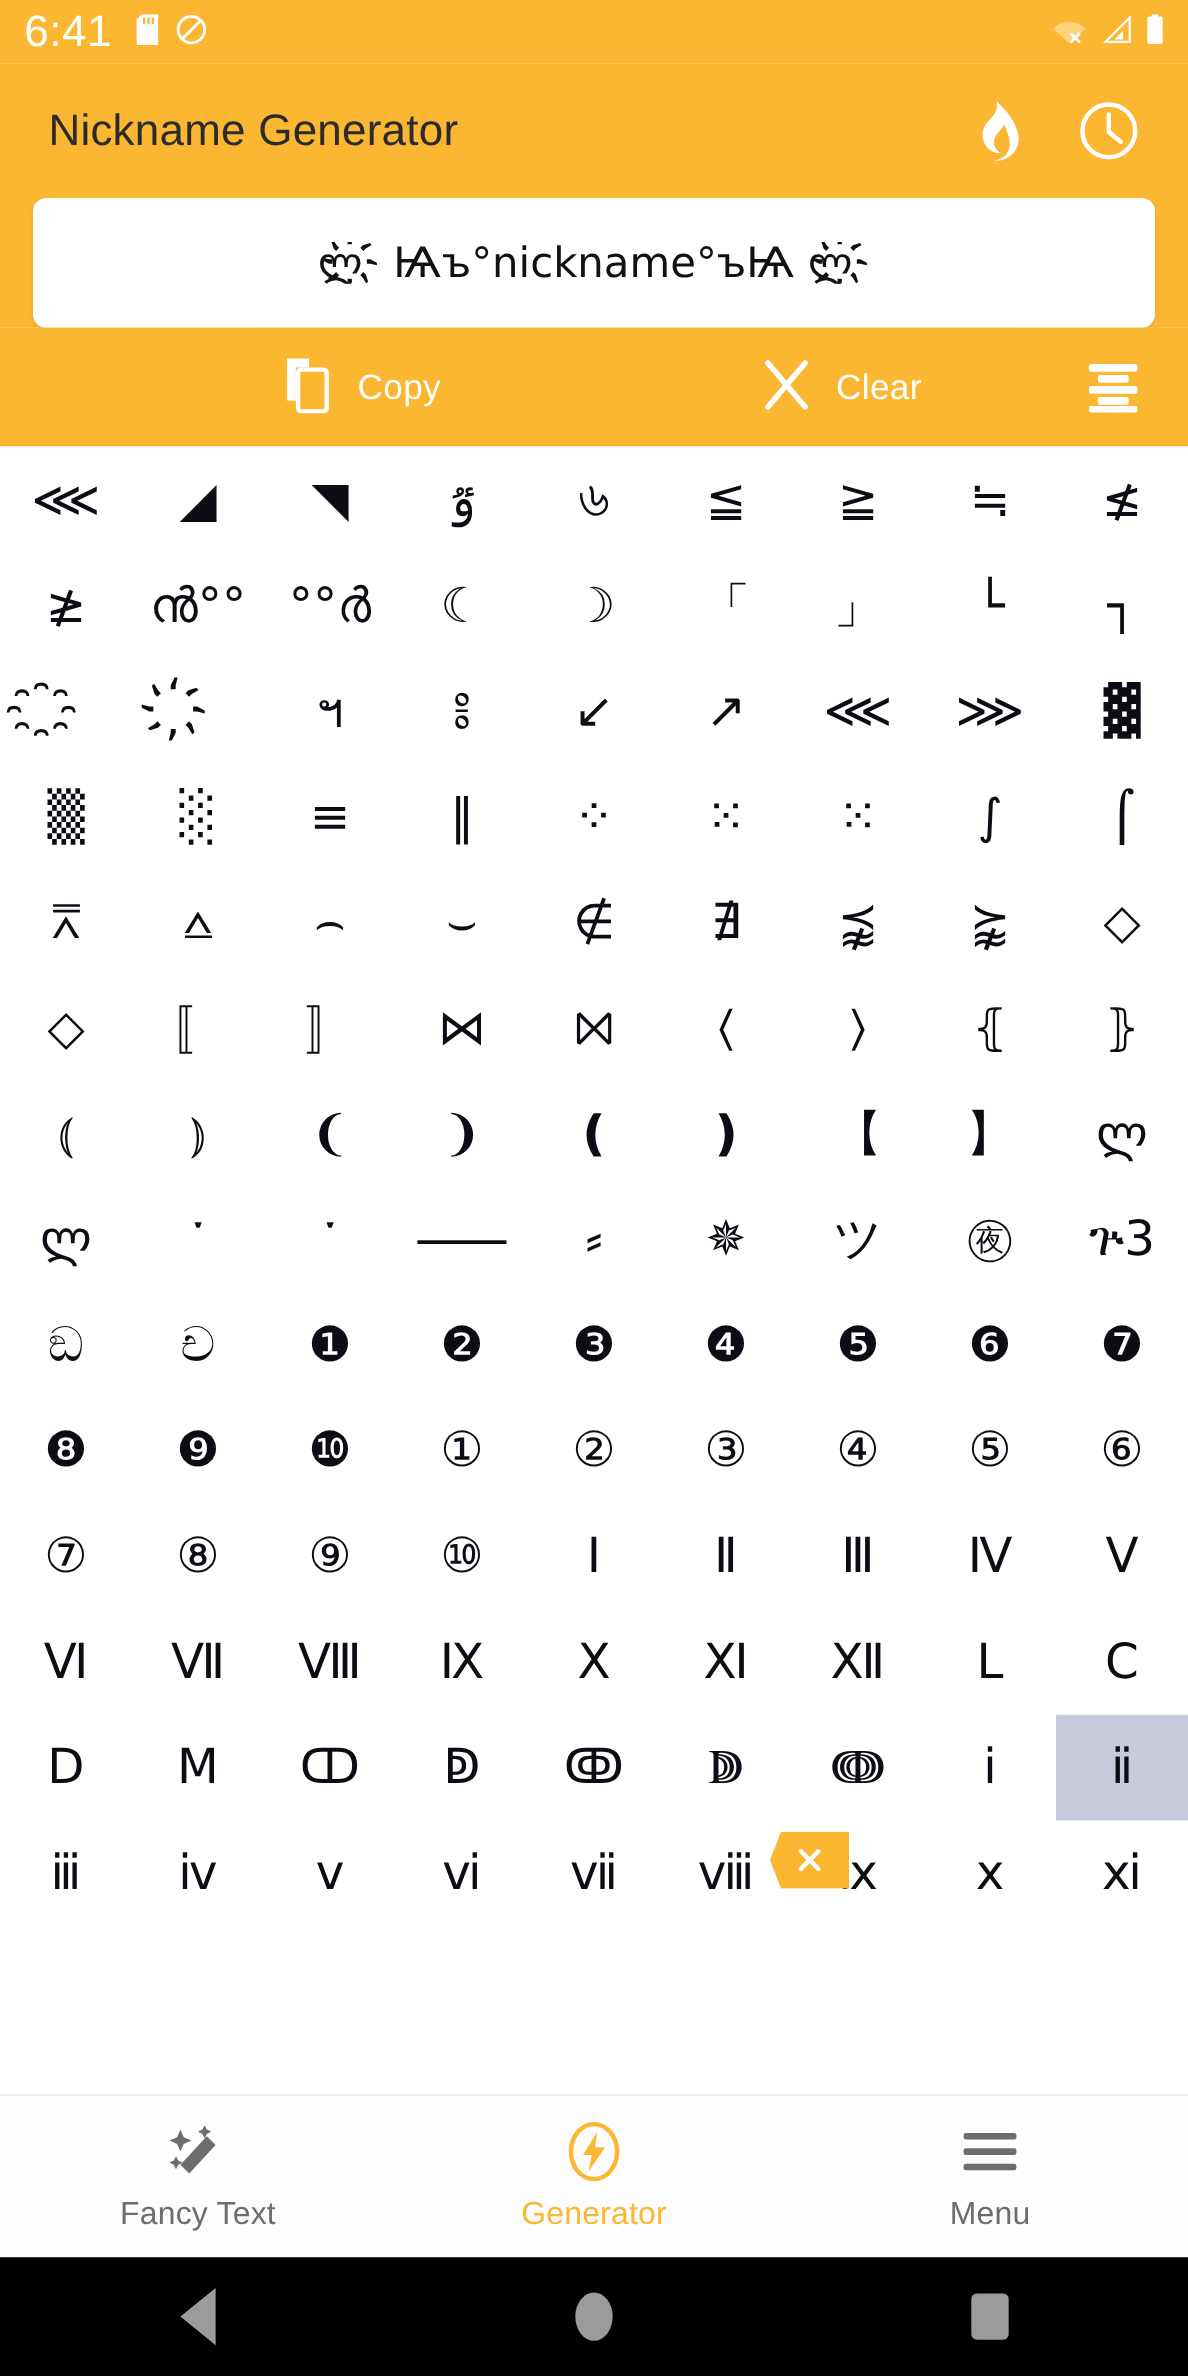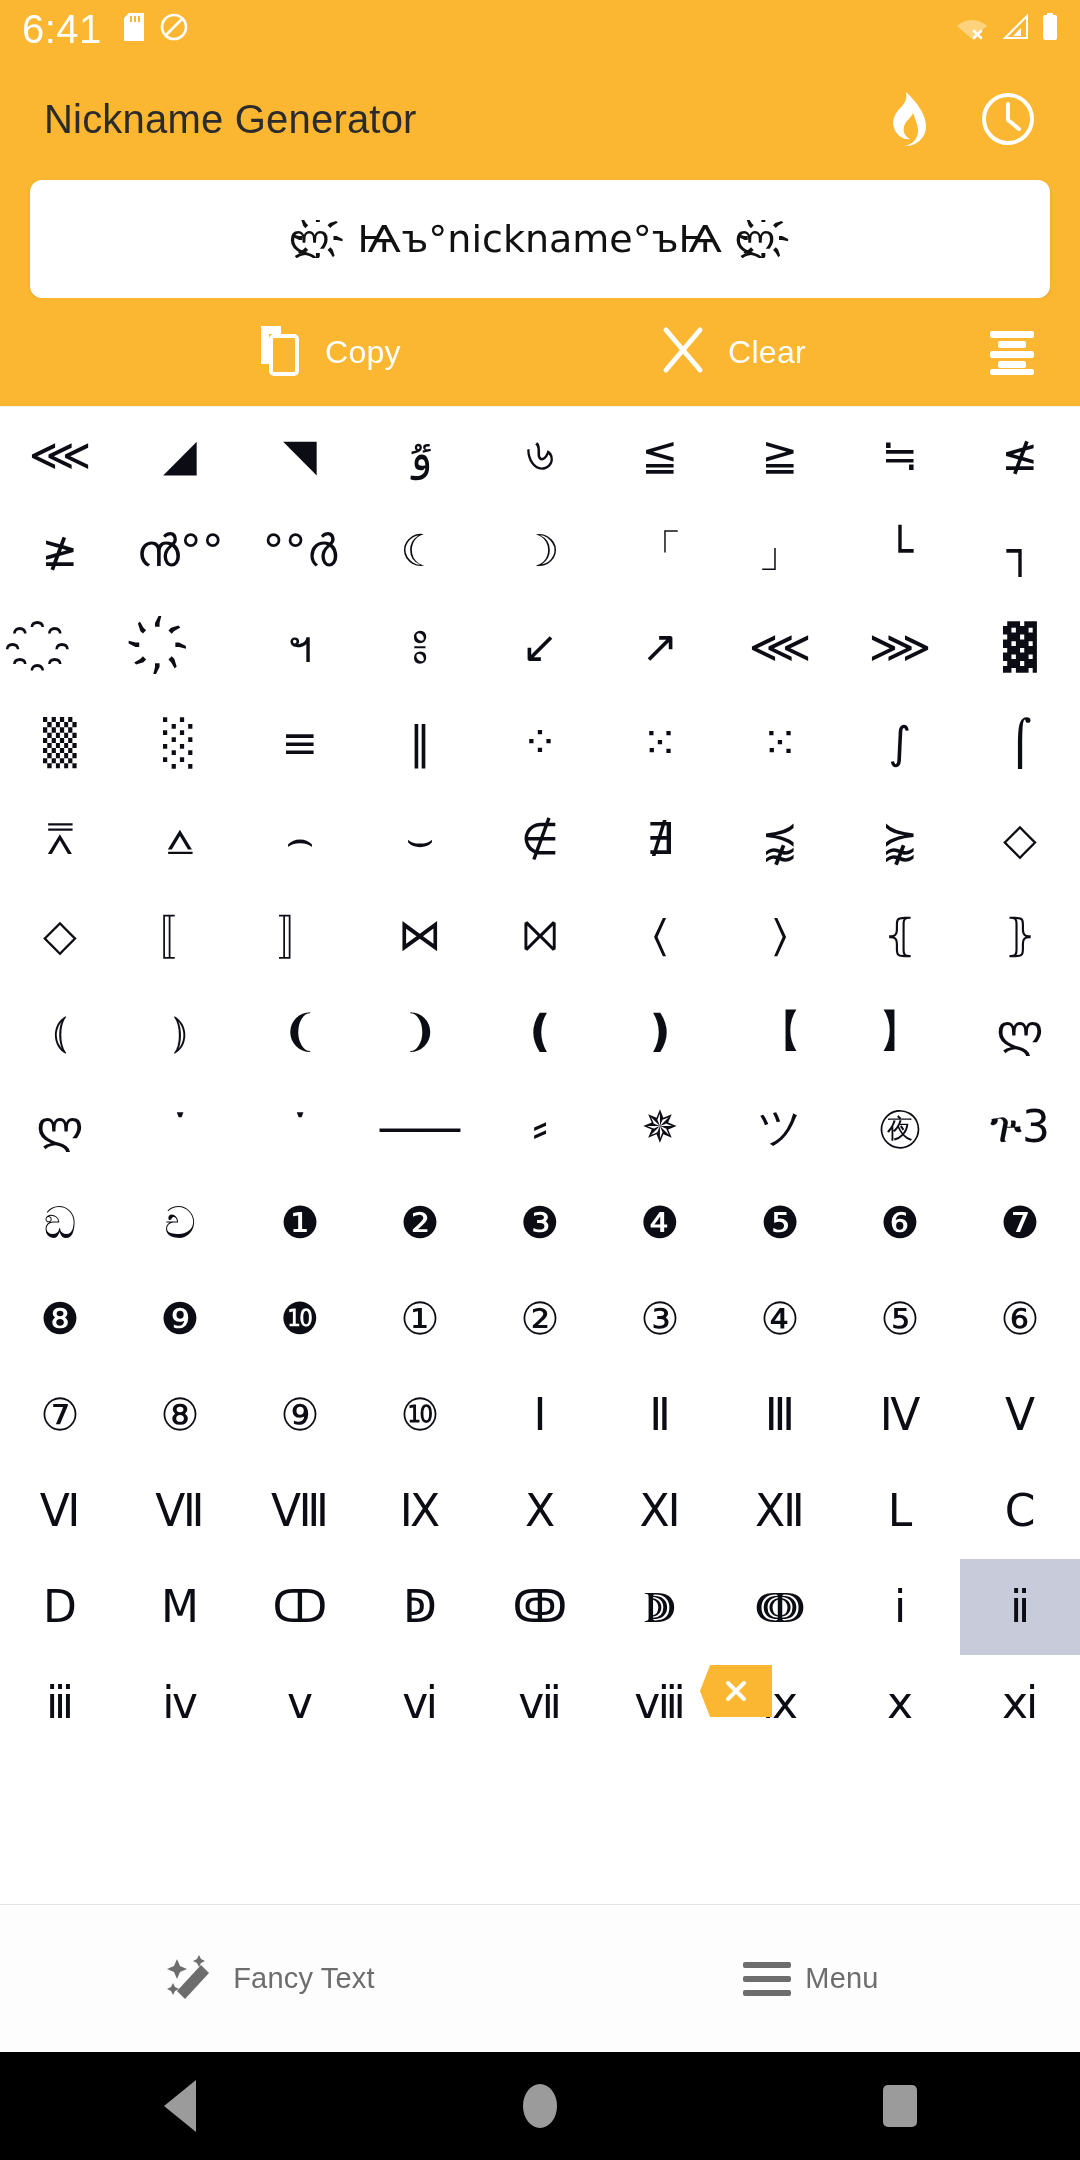--- a/index.html
+++ b/index.html
@@ -44,21 +44,21 @@
     font-family:"DejaVu Sans", sans-serif; line-height:1;
   }
 
   
   .actionrow {
     background:#fbb731; flex:0 0 auto; height:108px;
     display:flex; align-items:center; position:relative;
   }
   .act { display:flex; align-items:center; gap:22px; color:#fff; }
   .act-copy { position:absolute; left:257px; }
-  .act-clear { position:absolute; left:660px; }
+  .act-clear { position:absolute; left:692px; }
   .act-label { font-size:32px; color:#fff; letter-spacing:.3px; }
   .act-menu { position:absolute; right:42px; display:flex; align-items:center; }
 
   
   .gridarea {
     flex:1 1 auto; background:#ffffff; overflow:hidden; position:relative;
     border-top:1px solid #f0f0f0;
   }
   .grid {
     display:grid; grid-template-columns:repeat(9, 1fr);
@@ -79,21 +79,21 @@
     clip-path:polygon(14% 0, 100% 0, 100% 100%, 14% 100%, 0 50%);
   }
   .close-badge svg { display:block; }
 
   
   .bottomnav {
     flex:0 0 auto; height:148px; background:#fdfdfd;
     border-top:1px solid #e4e4e4; display:flex; align-items:center;
   }
   .navitem {
-    flex:1 1 0; display:flex; flex-direction:row;
+    flex:1 1 0; display:flex; flex-direction:column;
     align-items:center; justify-content:center; gap:12px;
   }
   .nav-icon { height:58px; display:flex; align-items:center; justify-content:center; }
   .nav-label { font-size:29px; color:#6d6d6d; letter-spacing:.2px; }
   .navitem.active .nav-label { color:#fbb731; }
 
   
   .sysnav {
     flex:0 0 auto; height:108px; background:#000;
     display:flex; align-items:center; justify-content:space-around;
@@ -343,20 +343,29 @@
         <div class="nav-icon">
           <svg width="56" height="52" viewBox="0 0 56 52">
             <path d="M20 46L44 20l-8-8L12 38z" fill="#6d6d6d"></path>
             <path d="M12 6l3 7 7 3-7 3-3 7-3-7-7-3 7-3z" fill="#6d6d6d"></path>
             <path d="M34 2l2 4 4 2-4 2-2 4-2-4-4-2 4-2z" fill="#6d6d6d"></path>
             <path d="M8 30l2 4 4 2-4 2-2 4-2-4-4-2 4-2z" fill="#6d6d6d"></path>
           </svg>
         </div>
         <div class="nav-label">Fancy Text</div>
       </div>
+      <div class="navitem active">
+        <div class="nav-icon">
+          <svg width="48" height="56" viewBox="0 0 48 56">
+            <ellipse cx="24" cy="28" rx="21" ry="25" fill="none" stroke="#fbb731" stroke-width="4"></ellipse>
+            <path d="M27 10L14 31h8l-3 15 15-22h-9z" fill="#fbb731"></path>
+          </svg>
+        </div>
+        <div class="nav-label">Generator</div>
+      </div>
       <div class="navitem">
         <div class="nav-icon">
           <svg width="52" height="40" viewBox="0 0 52 40">
             <rect x="2" y="3" width="48" height="6" rx="2" fill="#6d6d6d"></rect>
             <rect x="2" y="17" width="48" height="6" rx="2" fill="#6d6d6d"></rect>
             <rect x="2" y="31" width="48" height="6" rx="2" fill="#6d6d6d"></rect>
           </svg>
         </div>
         <div class="nav-label">Menu</div>
       </div>

